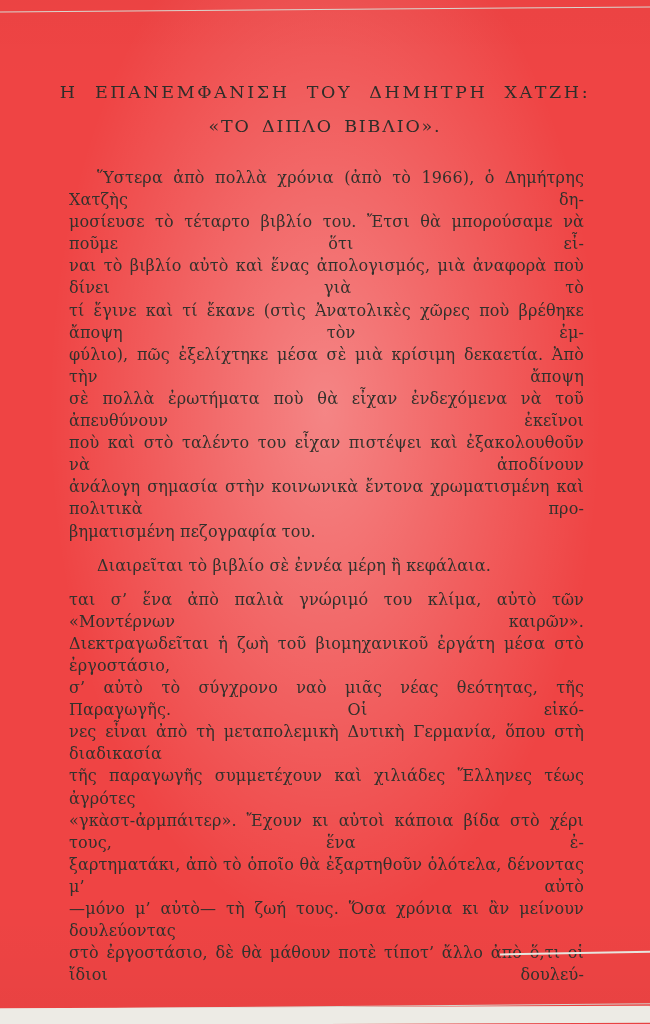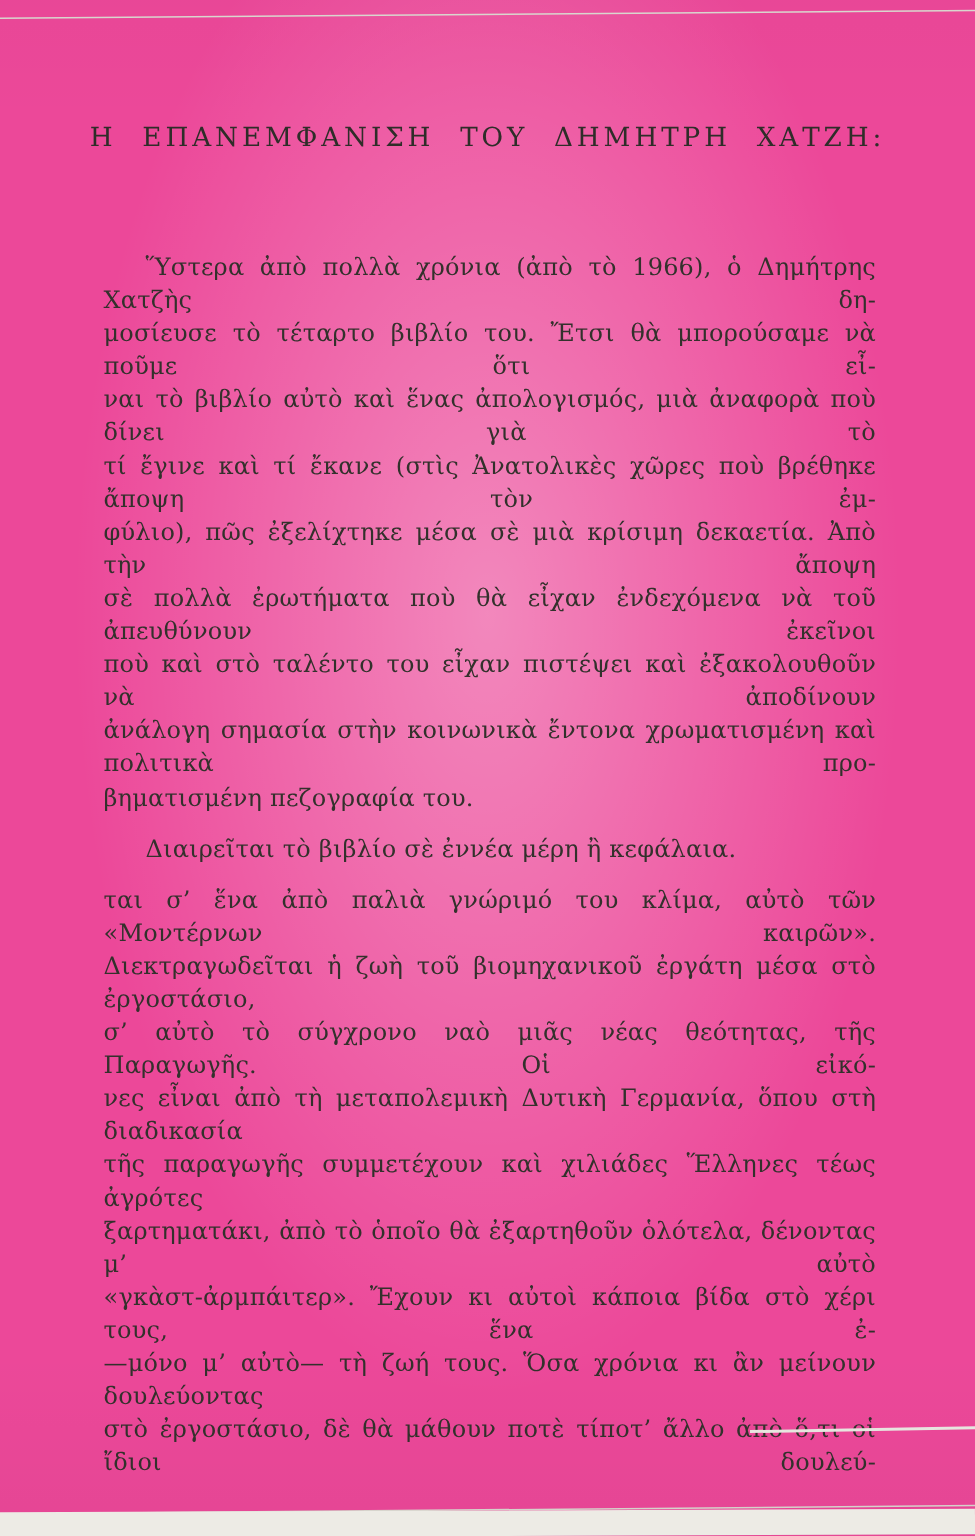--- a/index.html
+++ b/index.html
@@ -1,20 +1,20 @@
 <!DOCTYPE html>
 <html><head>
 <meta charset="utf-8">
 <style>
   html, body { margin: 0; padding: 0; background: #e9e7e2; }
   #scan-page {
     position: relative;
     width: 650px;
     height: 1024px;
-    background: #ec4899;
+    background: #ef4444;
     overflow: hidden;
     font-family: "DejaVu Serif", "Liberation Serif", serif;
     color: #33312c;
   }
   
   #scan-page::before {
     content: "";
     position: absolute; inset: 0;
     background:
       radial-gradient(ellipse at 50% 40%, rgba(255,255,255,0.35) 0%, rgba(0,0,0,0) 60%),
@@ -82,20 +82,21 @@
   .line.first { text-indent: 28px; }
 </style>
 </head>
 <body>
 
 <div id="scan-page">
   <div class="scan-edge edge-top"></div>
 
   <div id="heading-block">
     <div id="page-title">Η  ΕΠΑΝΕΜΦΑΝΙΣΗ  ΤΟΥ  ΔΗΜΗΤΡΗ  ΧΑΤΖΗ:</div>
+    <div id="page-subtitle">«ΤΟ ΔΙΠΛΟ ΒΙΒΛΙΟ».</div>
   </div>
 
   <div id="body-text">
       <div class="para">
         <div class="line first">Ὕστερα ἀπὸ πολλὰ χρόνια (ἀπὸ τὸ 1966), ὁ Δημήτρης Χατζὴς δη-</div>
         <div class="line">μοσίευσε τὸ τέταρτο βιβλίο του. Ἔτσι θὰ μπορούσαμε νὰ ποῦμε ὅτι εἶ-</div>
         <div class="line">ναι τὸ βιβλίο αὐτὸ καὶ ἕνας ἀπολογισμός, μιὰ ἀναφορὰ ποὺ δίνει γιὰ τὸ</div>
         <div class="line">τί ἔγινε καὶ τί ἔκανε (στὶς Ἀνατολικὲς χῶρες ποὺ βρέθηκε ἄποψη τὸν ἐμ-</div>
         <div class="line">φύλιο), πῶς ἐξελίχτηκε μέσα σὲ μιὰ κρίσιμη δεκαετία. Ἀπὸ τὴν ἄποψη</div>
         <div class="line">σὲ πολλὰ ἐρωτήματα ποὺ θὰ εἶχαν ἐνδεχόμενα νὰ τοῦ ἀπευθύνουν ἐκεῖνοι</div>
@@ -105,22 +106,22 @@
       </div>
       <div class="para">
         <div class="line first last">Διαιρεῖται τὸ βιβλίο σὲ ἐννέα μέρη ἢ κεφάλαια.</div>
       </div>
       <div class="para">
         <div class="line">ται σ’ ἕνα ἀπὸ παλιὰ γνώριμό του κλίμα, αὐτὸ τῶν «Μοντέρνων καιρῶν».</div>
         <div class="line">Διεκτραγωδεῖται ἡ ζωὴ τοῦ βιομηχανικοῦ ἐργάτη μέσα στὸ ἐργοστάσιο,</div>
         <div class="line">σ’ αὐτὸ τὸ σύγχρονο ναὸ μιᾶς νέας θεότητας, τῆς Παραγωγῆς. Οἱ εἰκό-</div>
         <div class="line">νες εἶναι ἀπὸ τὴ μεταπολεμικὴ Δυτικὴ Γερμανία, ὅπου στὴ διαδικασία</div>
         <div class="line">τῆς παραγωγῆς  συμμετέχουν καὶ χιλιάδες Ἕλληνες τέως  ἀγρότες</div>
+        <div class="line">«γκὰστ-ἀρμπάιτερ». Ἔχουν κι αὐτοὶ κάποια βίδα στὸ χέρι τους, ἕνα ἐ-</div>
         <div class="line">ξαρτηματάκι, ἀπὸ τὸ ὁποῖο θὰ ἐξαρτηθοῦν ὁλότελα, δένοντας μ’ αὐτὸ</div>
-        <div class="line">«γκὰστ-ἀρμπάιτερ». Ἔχουν κι αὐτοὶ κάποια βίδα στὸ χέρι τους, ἕνα ἐ-</div>
         <div class="line">—μόνο μ’ αὐτὸ— τὴ ζωή τους. Ὅσα χρόνια κι ἂν μείνουν δουλεύοντας</div>
         <div class="line">στὸ ἐργοστάσιο, δὲ θὰ μάθουν ποτὲ τίποτ’ ἄλλο ἀπὸ ὅ,τι οἱ ἴδιοι δουλεύ-</div>
       </div>
     </div>
 
   <div class="shadow-band"></div>
   <div class="scan-edge edge-bottom"></div>
   <div class="below-band"></div>
 </div>
 

